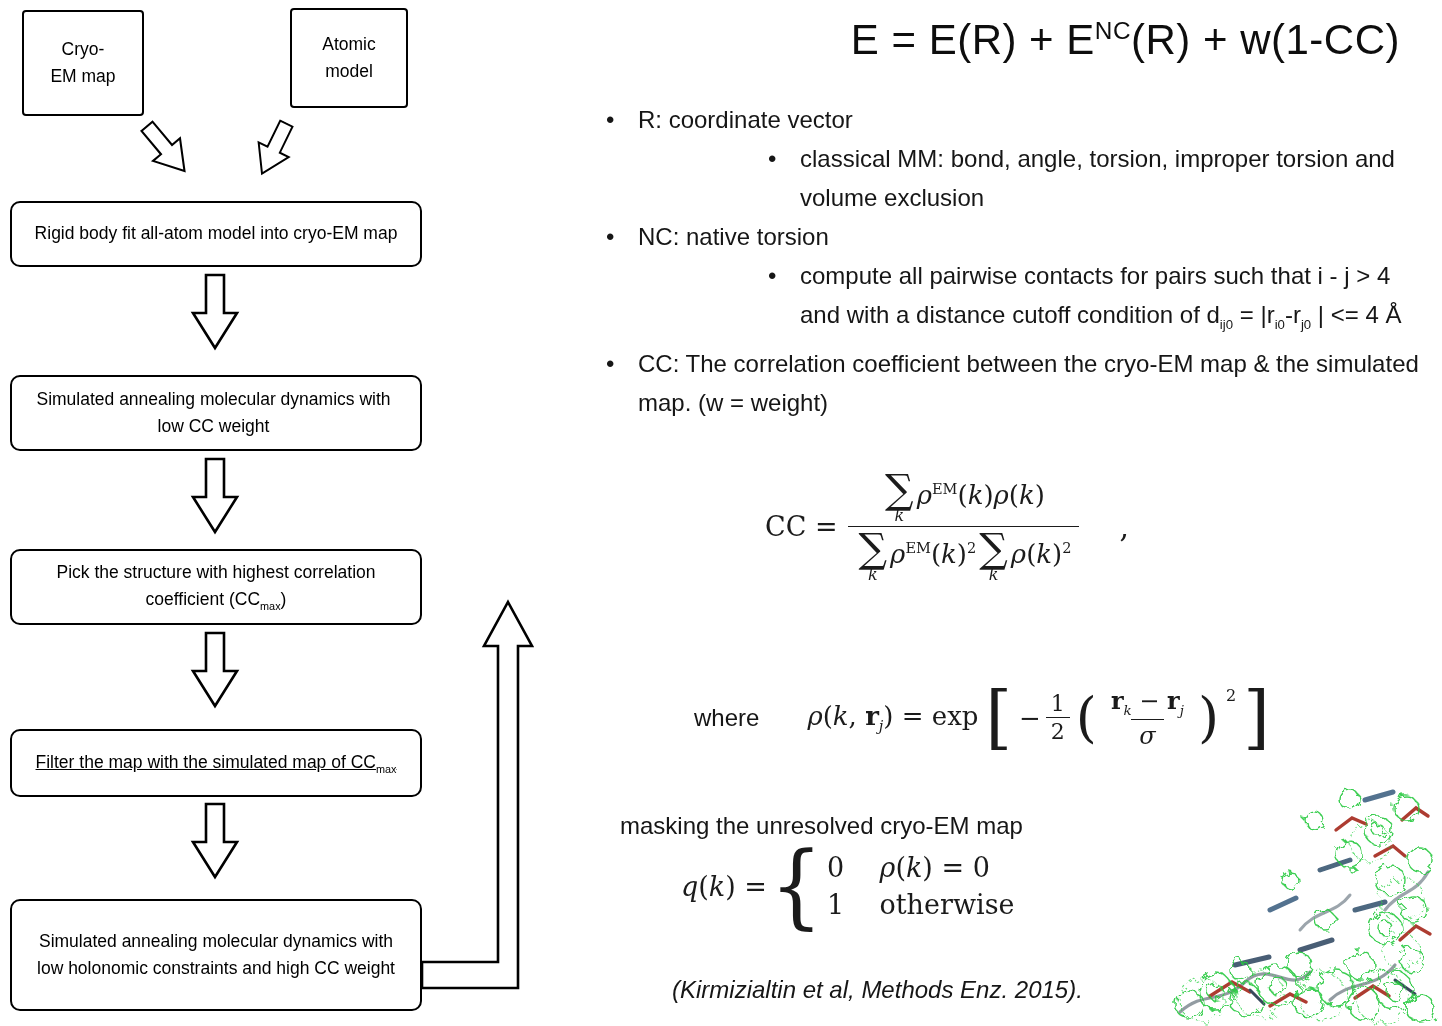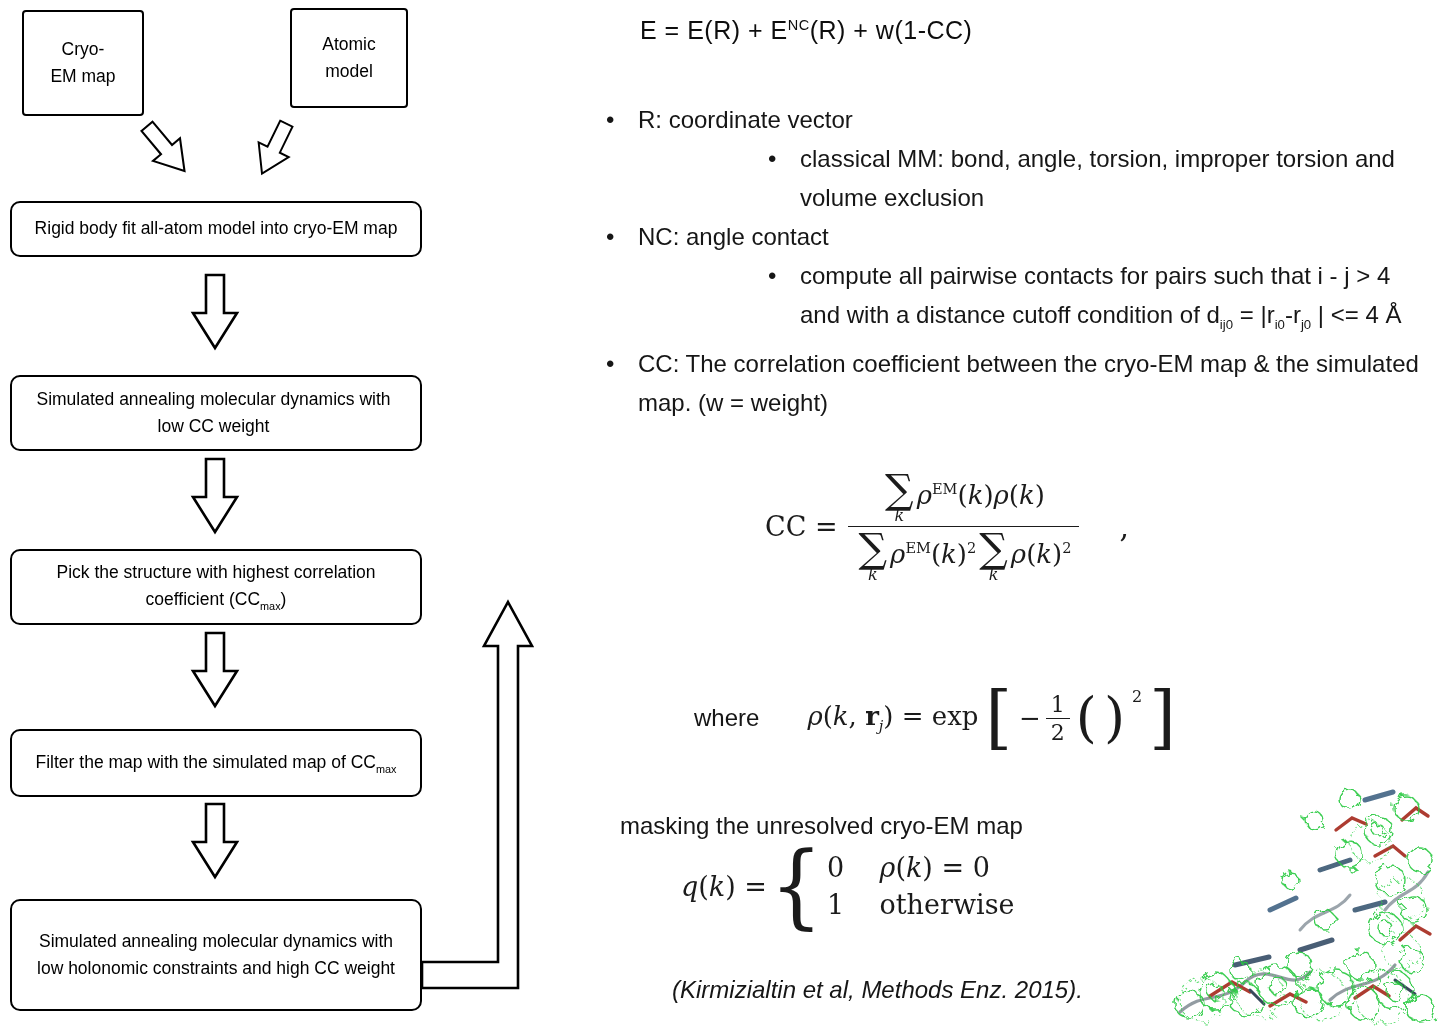--- a/index.html
+++ b/index.html
@@ -15,22 +15,22 @@
     display:flex;align-items:center;justify-content:center;text-align:center;
     font-size:17.5px;line-height:1.55;padding:4px 16px;box-sizing:border-box;color:#000;
   }
   .fc-box.rounded{border-radius:4px;font-size:17.5px;}
   .fc-box sub{font-size:0.62em;}
   .arrow-svg{position:absolute;}
   .arrow-svg polygon{fill:#fff;stroke:#000;stroke-width:2.6;stroke-linejoin:miter;}
 
   
   .main-eq{
-    position:absolute;left:640px;top:16px;width:760px;text-align:left;
-    font-size:25px;color:#0d0d0d;letter-spacing:0.5px;
+    position:absolute;left:640px;top:16px;width:760px;text-align:right;
+    font-size:42px;color:#0d0d0d;letter-spacing:0.5px;
   }
   .main-eq sup{font-size:0.58em;}
 
   .bullets{position:absolute;left:598px;top:100px;width:845px;}
   .b{display:flex;font-size:24px;line-height:39px;color:#161616;}
   .b .dot{flex:0 0 32px;width:32px;}
   .b.l1{margin-left:8px;}
   .b.l2{margin-left:170px;width:662px;}
   .b .bt{flex:1;}
   .b sub{font-size:0.55em;}
@@ -88,21 +88,21 @@
     <span>Atomic<br>model</span>
   </div>
 
   <svg class="arrow-svg" style="left:140px;top:110px;width:52px;height:78px;transform:rotate(-40deg) scale(0.8);" viewBox="0 0 52 78">
     <polygon points="17,2 35,2 35,40 48,40 26,75 4,40 17,40"></polygon>
   </svg>
   <svg class="arrow-svg" style="left:248px;top:110px;width:52px;height:78px;transform:rotate(26deg) scale(0.76);" viewBox="0 0 52 78">
     <polygon points="17,2 35,2 35,40 48,40 26,75 4,40 17,40"></polygon>
   </svg>
 
-  <div class="fc-box" style="left:10px;top:201px;width:412px;height:56px;">
+  <div class="fc-box" style="left:10px;top:201px;width:412px;height:66px;">
     <span>Rigid body fit all-atom model into cryo-EM map</span>
   </div>
 
   <svg class="arrow-svg" style="left:189px;top:273px;width:52px;height:78px;" viewBox="0 0 52 78">
     <polygon points="17,2 35,2 35,40 48,40 26,75 4,40 17,40"></polygon>
   </svg>
 
   <div class="fc-box" style="left:10px;top:375px;width:412px;height:76px;padding-left:11px;">
     <span>Simulated annealing molecular dynamics with low CC weight</span>
   </div>
@@ -112,21 +112,21 @@
   </svg>
 
   <div class="fc-box" style="left:10px;top:549px;width:412px;height:76px;">
     <span>Pick the structure with highest correlation coefficient (CC<sub>max</sub>)</span>
   </div>
 
   <svg class="arrow-svg" style="left:189px;top:631px;width:52px;height:78px;" viewBox="0 0 52 78">
     <polygon points="17,2 35,2 35,40 48,40 26,75 4,40 17,40"></polygon>
   </svg>
 
-  <div class="fc-box" style="left:10px;top:729px;width:412px;height:68px;">
+  <div class="fc-box" style="left:10px;top:729px;width:412px;height:68px;text-decoration:underline;">
     <span>Filter the map with the simulated map of CC<sub>max</sub></span>
   </div>
 
   <svg class="arrow-svg" style="left:189px;top:802px;width:52px;height:78px;" viewBox="0 0 52 78">
     <polygon points="17,2 35,2 35,40 48,40 26,75 4,40 17,40"></polygon>
   </svg>
 
   <div class="fc-box" style="left:10px;top:899px;width:412px;height:112px;">
     <span>Simulated annealing molecular dynamics with low holonomic constraints and high CC weight</span>
   </div>
@@ -141,21 +141,21 @@
     <div class="b l1">
       <span class="dot">•</span>
       <span class="bt">R: coordinate vector</span>
     </div>
     <div class="b l2">
       <span class="dot">•</span>
       <span class="bt">classical MM: bond, angle, torsion, improper torsion and volume exclusion</span>
     </div>
     <div class="b l1">
       <span class="dot">•</span>
-      <span class="bt">NC: angle contact</span>
+      <span class="bt">NC: native torsion</span>
     </div>
     <div class="b l2">
       <span class="dot">•</span>
       <span class="bt">compute all pairwise contacts for pairs such that i - j &gt; 4 and with a distance cutoff condition of d<sub>ij0</sub> = |r<sub>i0</sub>-r<sub>j0</sub> | &lt;= 4 Å</span>
     </div>
     <div class="b l1">
       <span class="dot">•</span>
       <span class="bt">CC: The correlation coefficient between the cryo-EM map &amp; the simulated map. (w = weight)</span>
     </div>
   </div>
@@ -185,20 +185,24 @@
     <span class="where-label">where</span>
     <span class="rho-eq math">
       <span><i>ρ</i>(<i>k</i>, <b>r</b><sub><i>j</i></sub>) = exp</span>
       <span class="big-bracket">[</span>
       <span>−</span>
       <span class="frac small">
         <span class="num">1</span>
         <span class="den">2</span>
       </span>
       <span class="big-paren">(</span>
+      <span class="frac small2">
+        <span class="num"><b>r</b><sub><i>k</i></sub> − <b>r</b><sub><i>j</i></sub></span>
+        <span class="den"><i>σ</i></span>
+      </span>
       <span class="big-paren">)</span>
       <span class="pow2">2</span>
       <span class="big-bracket">]</span>
     </span>
   </div>
 
   <div class="masking-label">masking the unresolved cryo-EM map</div>
 
   <div class="q-eq math">
     <span><i>q</i>(<i>k</i>) =</span>

